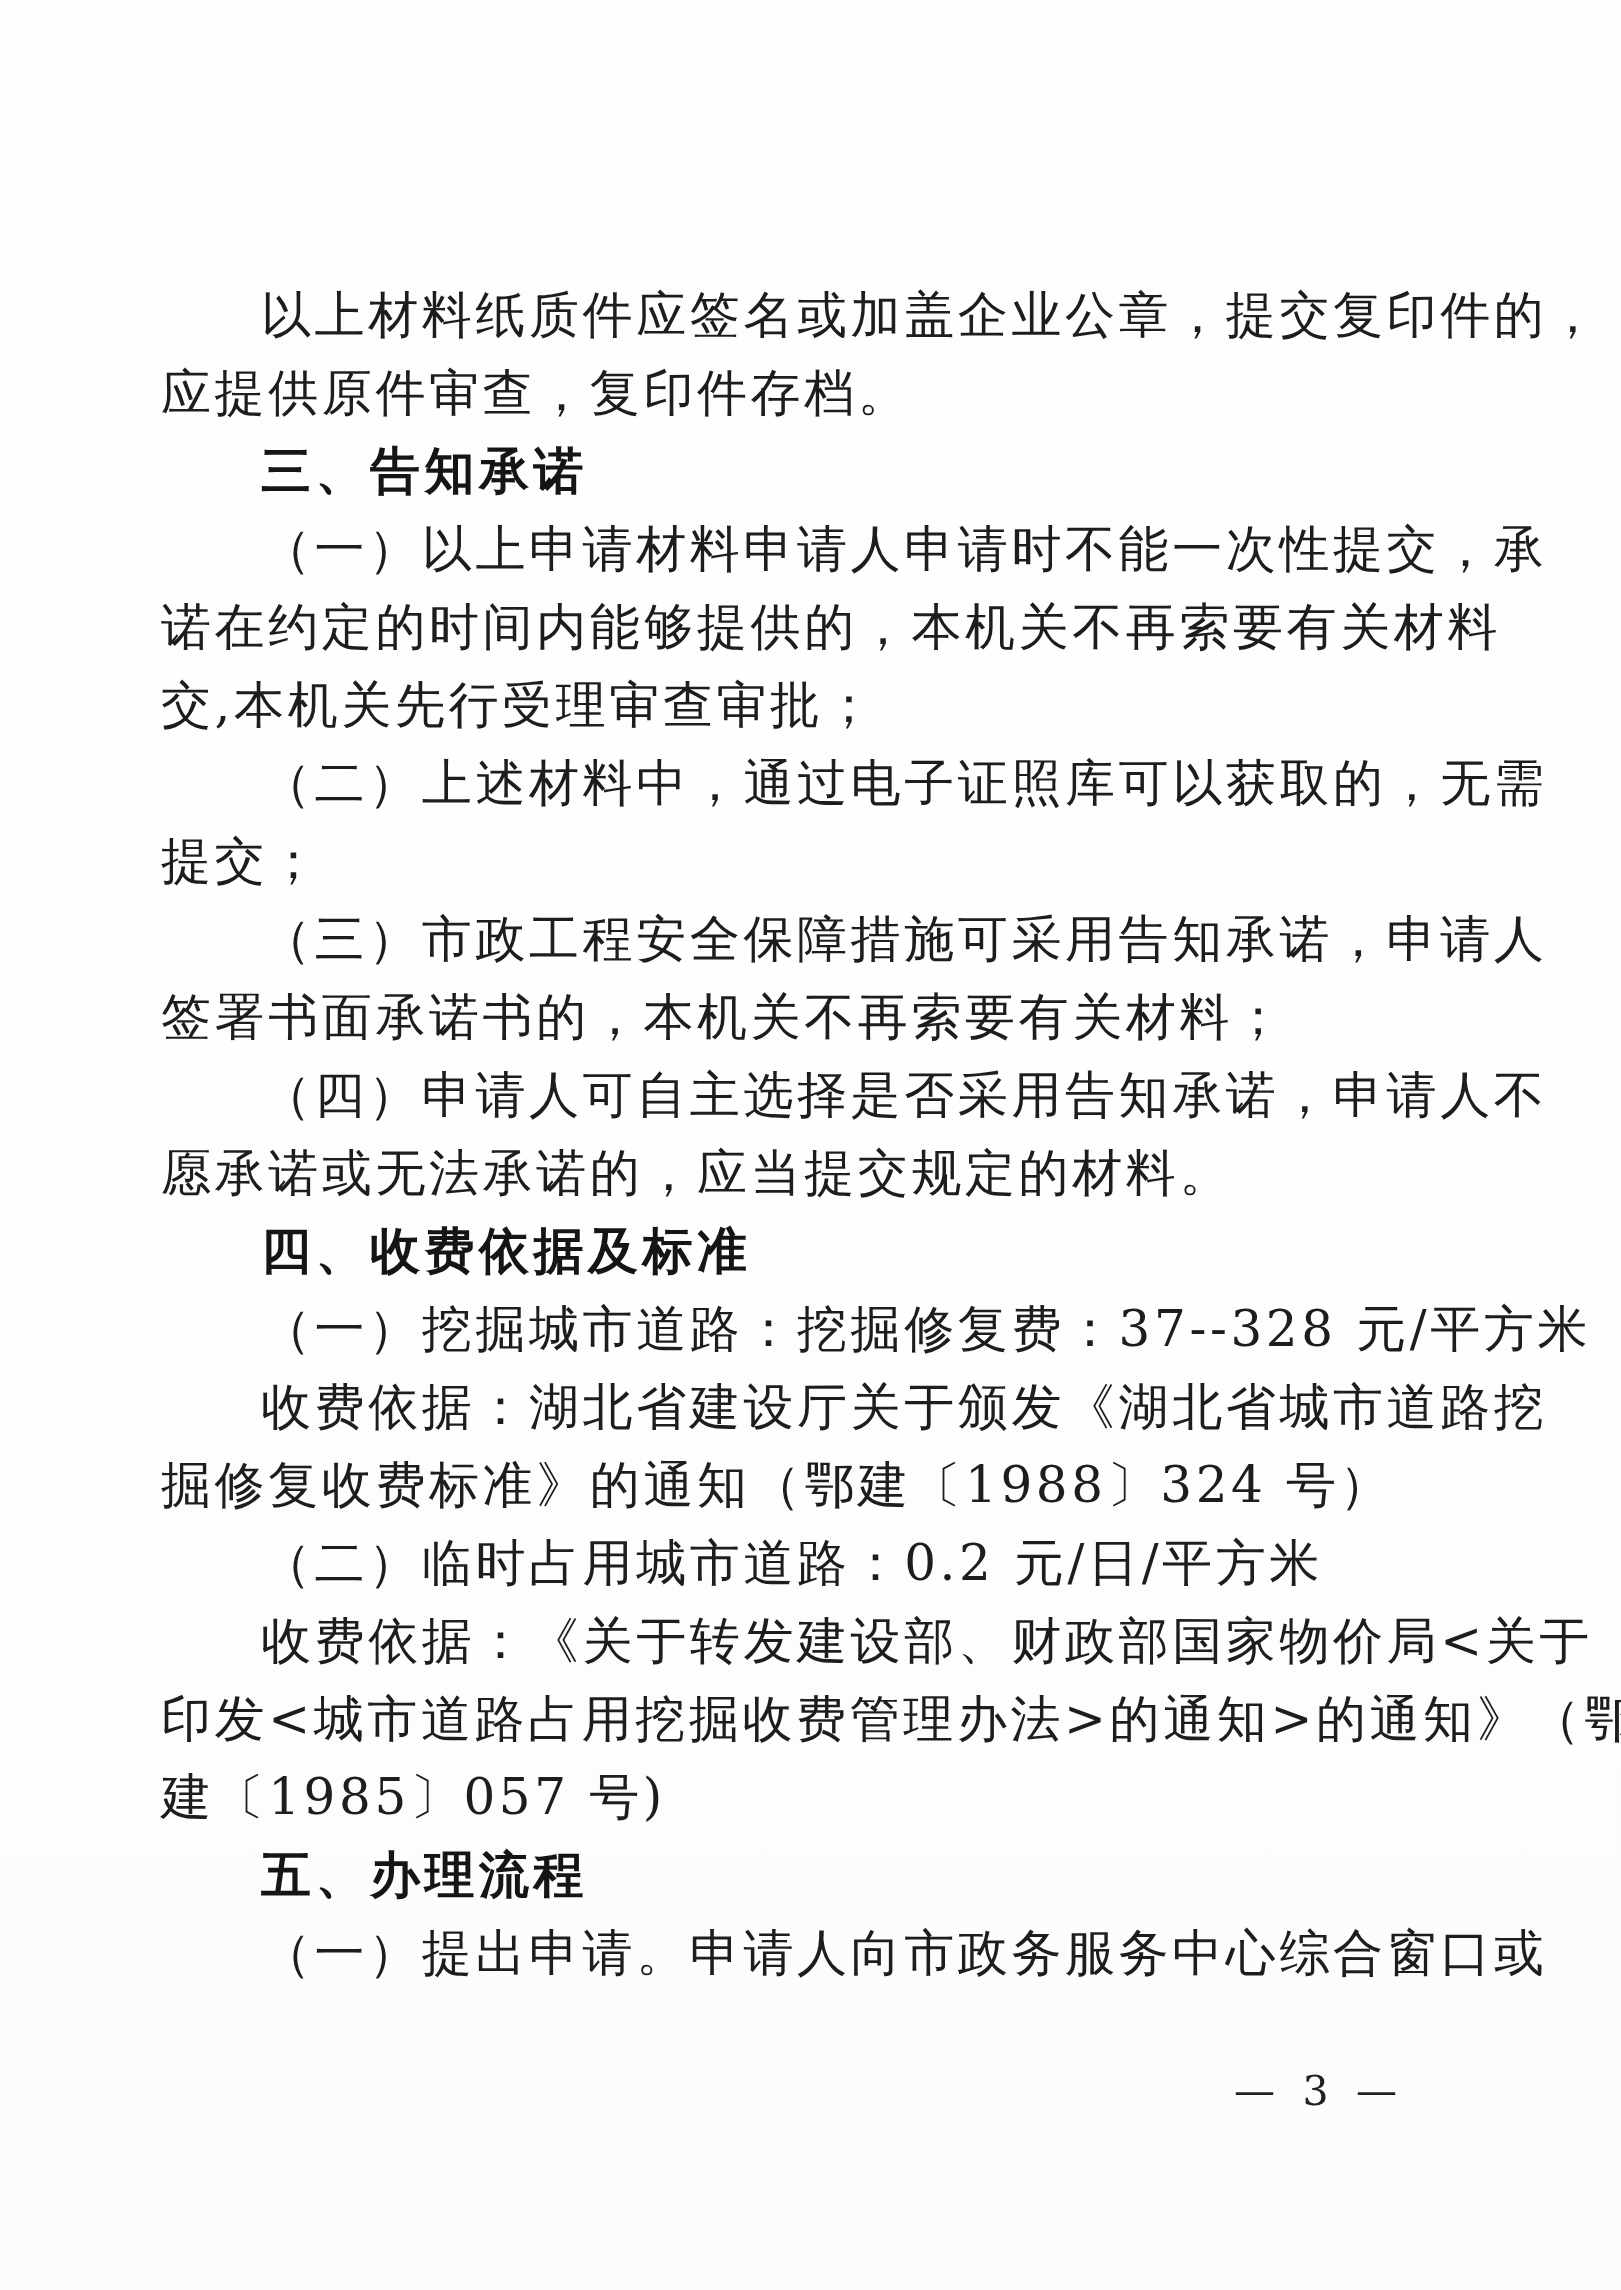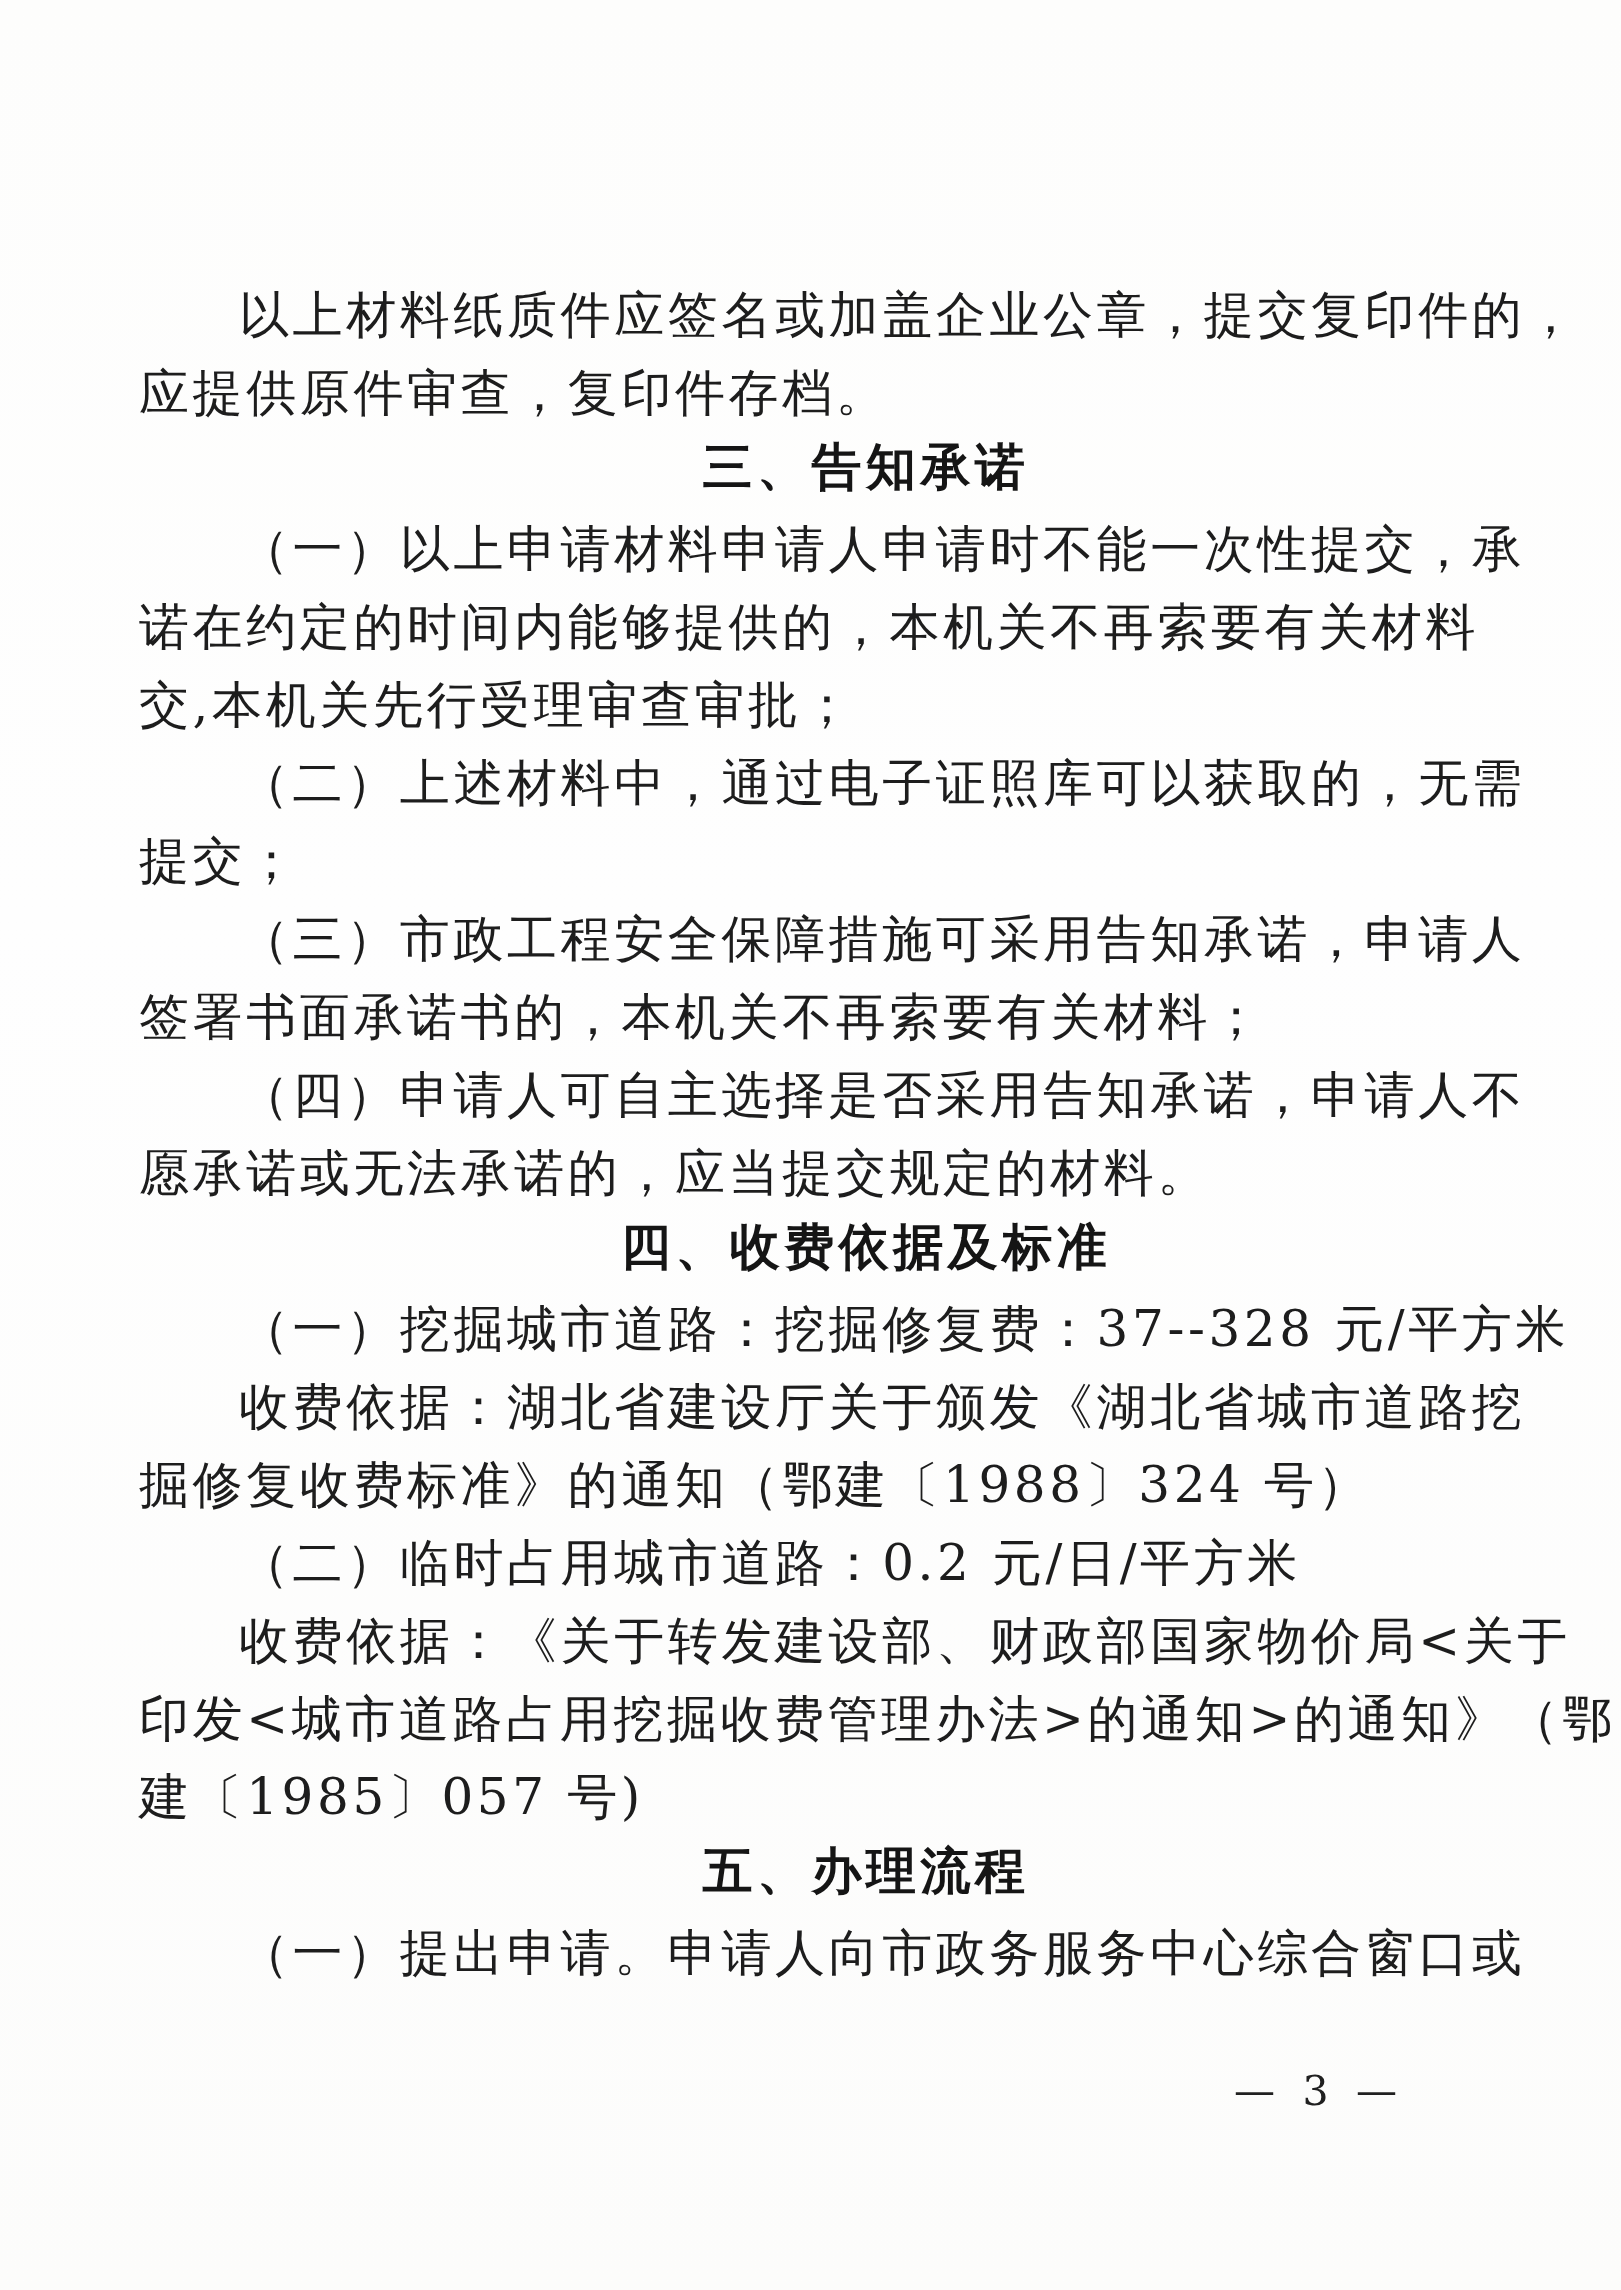--- a/index.html
+++ b/index.html
@@ -25,30 +25,30 @@
     top: 276px;
     width: 1354px;
   }
   .line {
     font-size: 50px;
     height: 78px;
     line-height: 78px;
     letter-spacing: 3.6px;
     color: #1d1d1d;
     white-space: nowrap;
+    margin-left: 22px;
   }
   .line.indent {
     padding-left: 100px;
   }
   .line.heading {
-    font-family: Liberation Mono, monospace;
+    font-family: Liberation Sans, sans-serif;
     font-weight: 700;
     letter-spacing: 4.5px;
     color: #151515;
-    text-align: center;
   }
   .page-number {
     position: absolute;
     top: 2067px;
     left: 1234px;
     font-size: 41px;
     letter-spacing: 7.2px;
     color: #202020;
     white-space: nowrap;
   }

